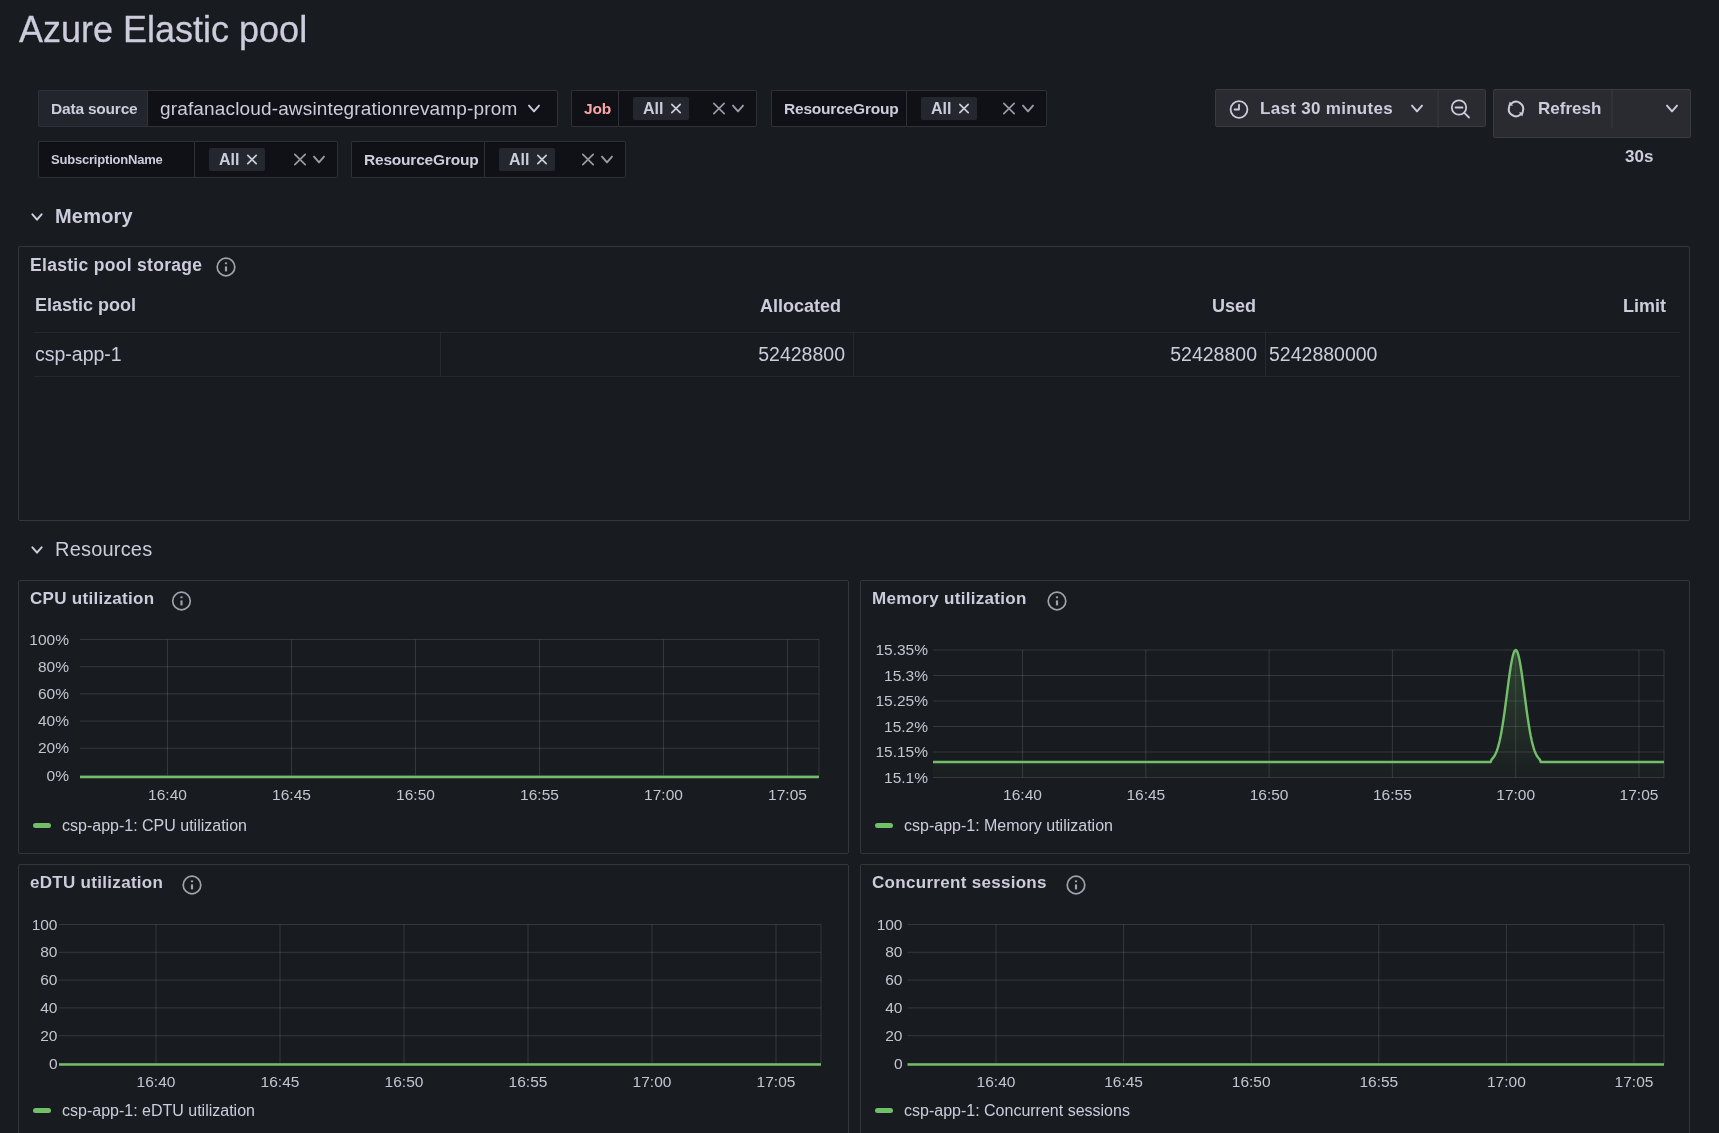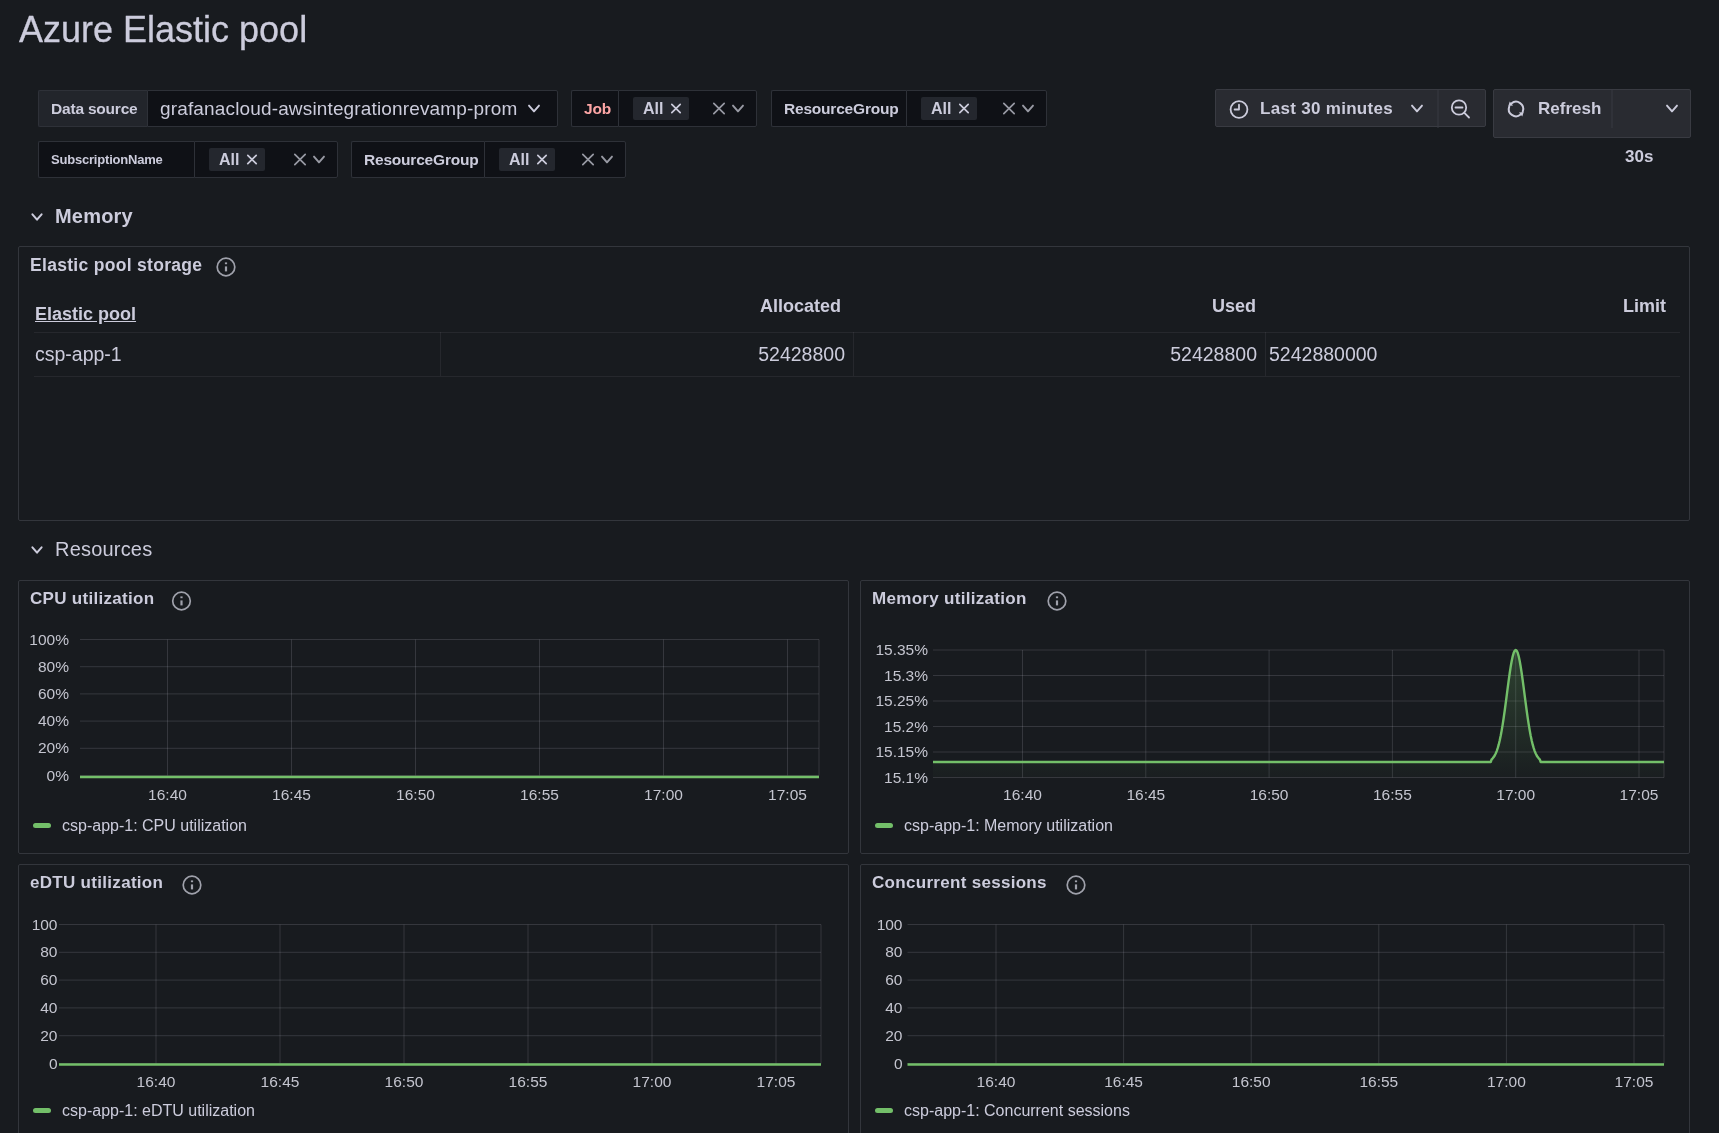--- a/index.html
+++ b/index.html
@@ -95,21 +95,21 @@
 <div style="position:absolute;left:18px;top:246px;width:1672px;height:275px;background:#181b1f;border:1px solid #33363c;border-radius:2px;box-sizing:border-box;">
     <div style="position:absolute;left:-1px;top:-1px;width:1672px;height:275px;">
       <div style="position:absolute;left:12px;top:9px;font-size:17.5px;font-weight:700;letter-spacing:0.3px;color:#ccccdc;white-space:nowrap">Elastic pool storage</div>
       <svg style="position:absolute;left:0;top:0" width="1672" height="42">
         <g stroke="#9fa1ab" fill="none">
           <circle cx="208" cy="21" r="8.8" stroke-width="1.7"></circle>
           <line x1="208" y1="20.4" x2="208" y2="25.4" stroke-width="2.2"></line>
           <line x1="208" y1="16.4" x2="208" y2="18.2" stroke-width="2.2"></line>
         </g>
       </svg>
-      <div style="position:absolute;left:17px;top:58px;width:400px;height:24px;font-size:18px;font-weight:700;color:#ccccdc;text-decoration:underline;">Elastic pool</div>
+      <div style="position:absolute;left:17px;top:49px;width:400px;height:24px;font-size:18px;font-weight:700;color:#ccccdc;">Elastic pool</div>
       <div style="position:absolute;left:835px;top:50px;width:403px;height:24px;font-size:18px;font-weight:700;color:#ccccdc;text-align:right;">Used</div>
       <div style="position:absolute;left:423px;top:50px;width:400px;height:24px;font-size:18px;font-weight:700;color:#ccccdc;text-align:right;">Allocated</div>
       <div style="position:absolute;left:1247px;top:50px;width:401px;height:24px;font-size:18px;font-weight:700;color:#ccccdc;text-align:right;">Limit</div>
       <div style="position:absolute;left:16px;top:86px;width:1646px;height:1px;background:rgba(204,204,220,0.08);"></div>
       <div style="position:absolute;left:17px;top:97px;width:400px;height:25px;font-size:19.5px;color:#ccccdc;">csp-app-1</div>
       <div style="position:absolute;left:423px;top:97px;width:404px;height:25px;font-size:19.5px;color:#ccccdc;text-align:right;">52428800</div>
       <div style="position:absolute;left:839px;top:97px;width:400px;height:25px;font-size:19.5px;color:#ccccdc;text-align:right;">52428800</div>
       <div style="position:absolute;left:1251px;top:97px;width:402px;height:25px;font-size:19.5px;color:#ccccdc;">5242880000</div>
       <div style="position:absolute;left:16px;top:130px;width:1646px;height:1px;background:rgba(204,204,220,0.08);"></div>
       <div style="position:absolute;left:422px;top:86px;width:1px;height:44px;background:rgba(204,204,220,0.08);"></div>

